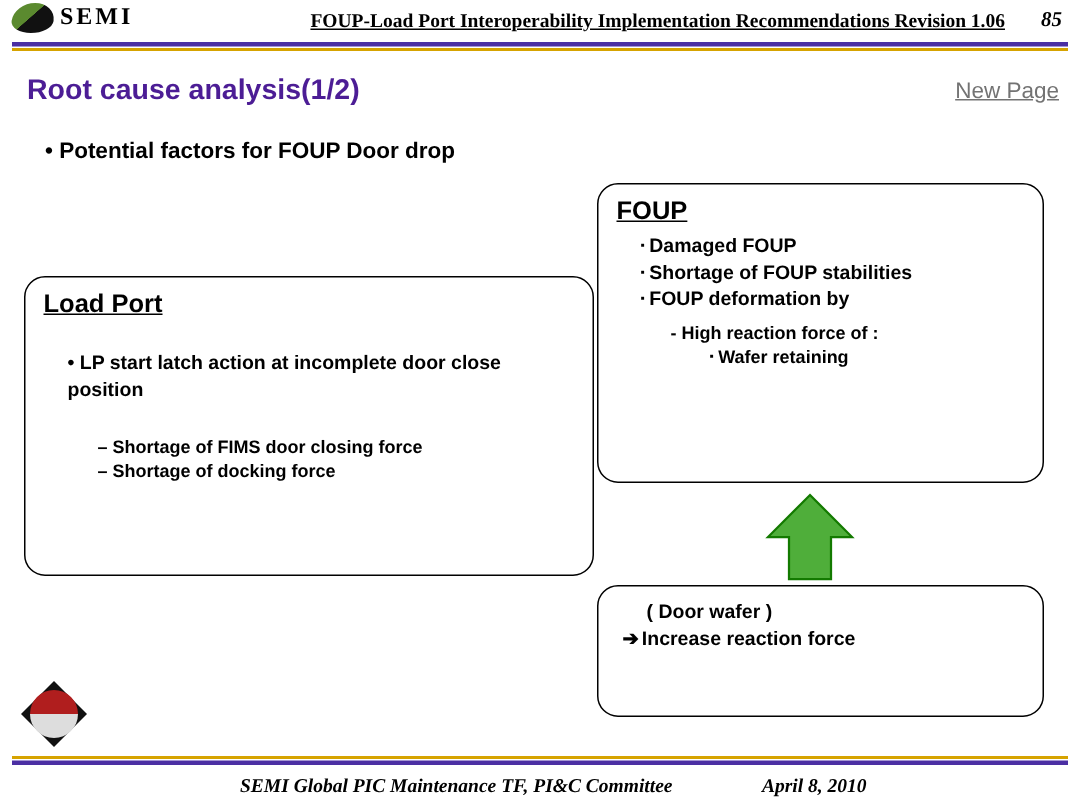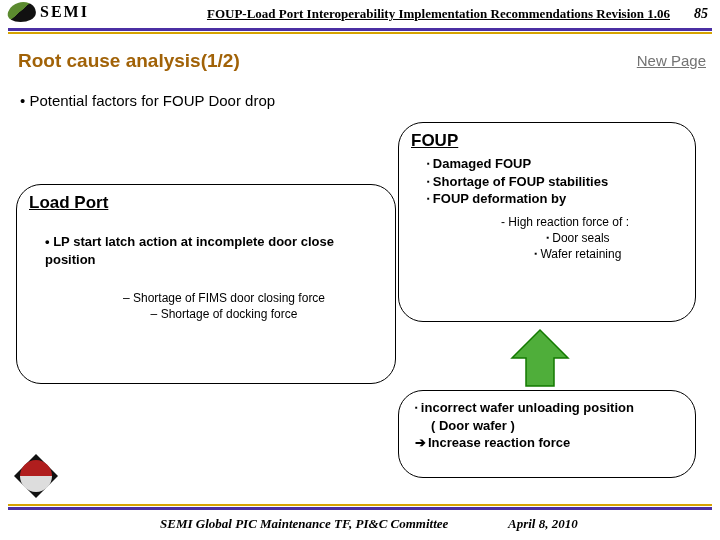--- a/index.html
+++ b/index.html
@@ -60,39 +60,39 @@
     left: 8px; right: 8px; top: 28px;
     height: 6px;
     border-top: 3px solid #4b2fa3;
     border-bottom: 2px solid #d6a300;
   }
   .page-title {
     position: absolute;
     left: 18px; top: 50px;
     font-weight: bold;
     font-size: 19px;
-    color: #a16207;
+    color: #4c1d95;
   }
   .new-page {
     position: absolute;
     right: 14px; top: 52px;
     color: #737373;
     text-decoration: underline;
     font-size: 15px;
   }
   .bullet-main {
     position: absolute;
-    left: 20px; top: 92px;
-    font-weight: normal;
+    left: 30px; top: 92px;
+    font-weight: bold;
     font-size: 15px;
   }
   .box {
     position: absolute;
     border: 1.5px solid #000;
-    border-radius: 25px;
+    border-radius: 14px;
     padding: 8px 12px 12px 12px;
     background: #fff;
   }
   .box-foup {
     left: 398px; top: 122px;
     width: 298px; height: 200px;
   }
   .box-lp {
     left: 16px; top: 184px;
     width: 380px; height: 200px; padding-left: 12px;
@@ -101,21 +101,21 @@
     left: 398px; top: 390px;
     width: 298px; height: 88px;
   }
   .box h3 {
     margin: 0 0 4px 0;
     font-size: 17px;
     text-decoration: underline;
     font-weight: bold;
   }
   .sm { font-size: 13px; font-weight: bold; line-height: 1.35; }
-  .sm2 { font-size: 12px; font-weight: normal; line-height: 1.35; text-align: center; }
+  .sm2 { font-size: 12px; font-weight: bold; line-height: 1.35; }
   .indent1 { padding-left: 16px; }
   .indent2 { padding-left: 36px; }
   .indent3 { padding-left: 62px; }
   .sq::before { content: "▪"; font-size: 8px; position: relative; top:-2px; margin-right:3px; }
   .dash::before { content: "- "; }
   .dot::before { content: "• "; }
   .endash::before { content: "– "; }
   .arrowr::before { content: "➔"; font-weight: bold; margin-right:2px; }
   .arrow-up {
     position: absolute;
@@ -167,39 +167,37 @@
 
 <div class="bullet-main">• Potential factors for FOUP Door drop</div>
 
 <div class="box box-foup">
   <h3>FOUP</h3>
   <div class="sm indent1 sq">Damaged FOUP</div>
   <div class="sm indent1 sq">Shortage of FOUP stabilities</div>
   <div class="sm indent1 sq">FOUP deformation by</div>
   <div style="height:6px"></div>
   <div class="sm2 indent2 dash">High reaction force of :</div>
-  <div class="sm2 indent3 sq">Door seals</div>
   <div class="sm2 indent3 sq">Wafer retaining</div>
 </div>
 
 <div class="box box-lp">
   <h3>Load Port</h3>
   <div style="height:16px"></div>
   <div class="sm indent1 dot" style="width:320px">LP start latch action at incomplete door close position</div>
   <div style="height:22px"></div>
   <div class="sm2 indent2 endash">Shortage of FIMS door closing force</div>
   <div class="sm2 indent2 endash">Shortage of docking force</div>
 </div>
 
 <svg class="arrow-up" viewBox="0 0 60 60">
   <polygon points="30,2 58,30 44,30 44,58 16,58 16,30 2,30" fill="#4fae3a" stroke="#137a00" stroke-width="1.5"></polygon>
 </svg>
 
 <div class="box box-robot">
-  <div class="sm sq" style="padding-left:4px">incorrect wafer unloading position</div>
   <div class="sm" style="padding-left:20px">( Door wafer )</div>
   <div class="sm arrowr" style="padding-left:4px">Increase reaction force</div>
 </div>
 
 <svg class="corner-logo" viewBox="0 0 44 44">
   <polygon points="22,0 44,22 22,44 0,22" fill="#111"></polygon>
   <path d="M6,22 A16,16 0 0 1 38,22" fill="#b01e1e"></path>
   <path d="M6,22 A16,16 0 0 0 38,22" fill="#ddd"></path>
 </svg>
 

